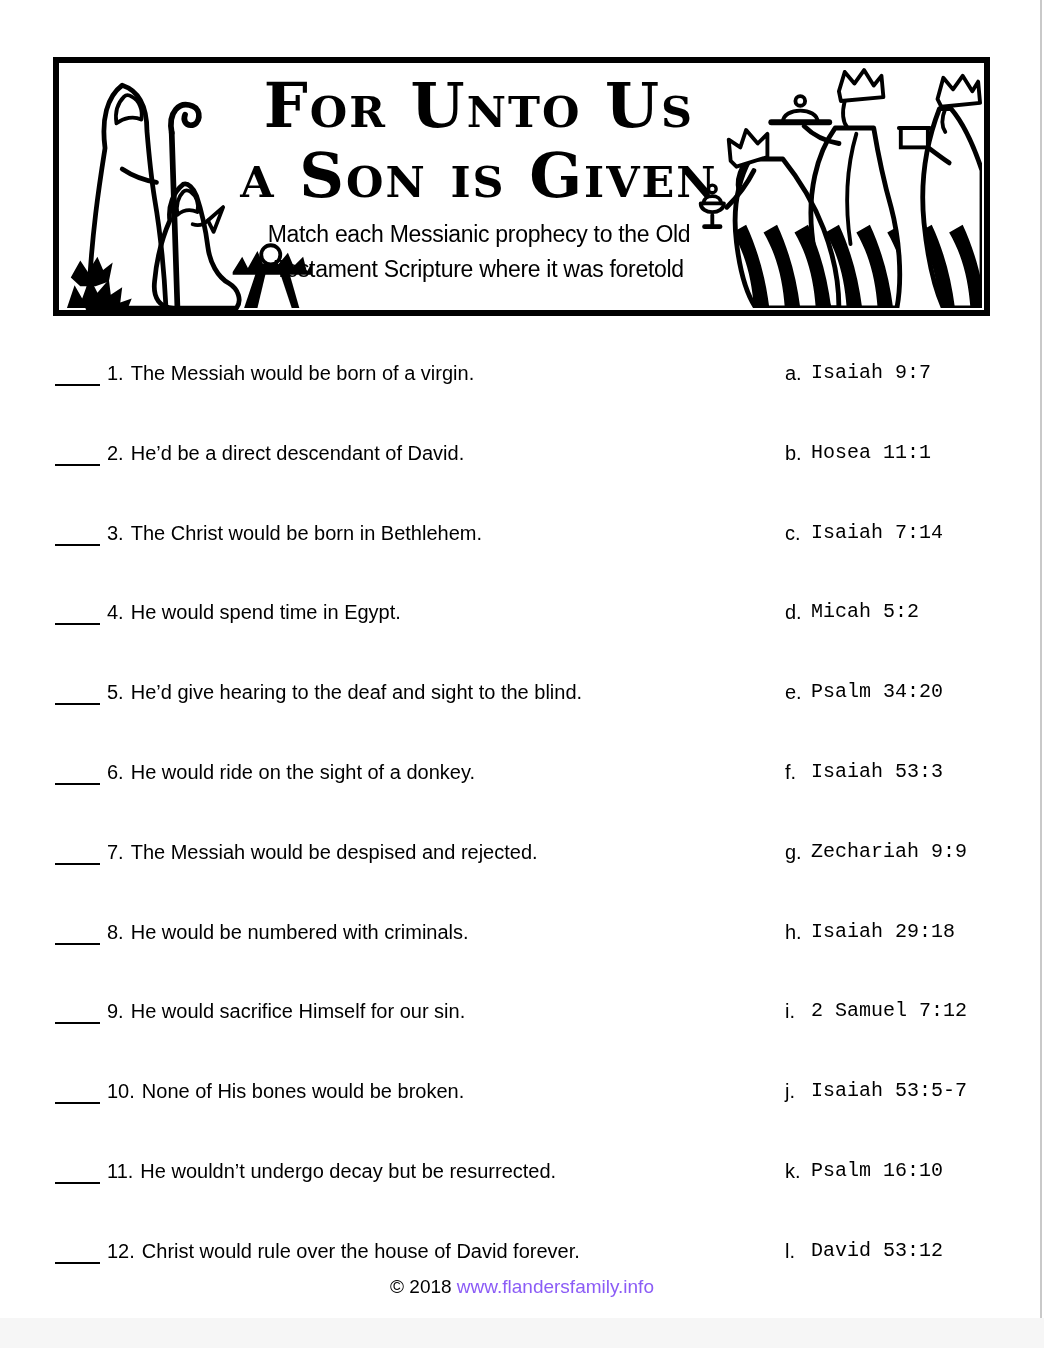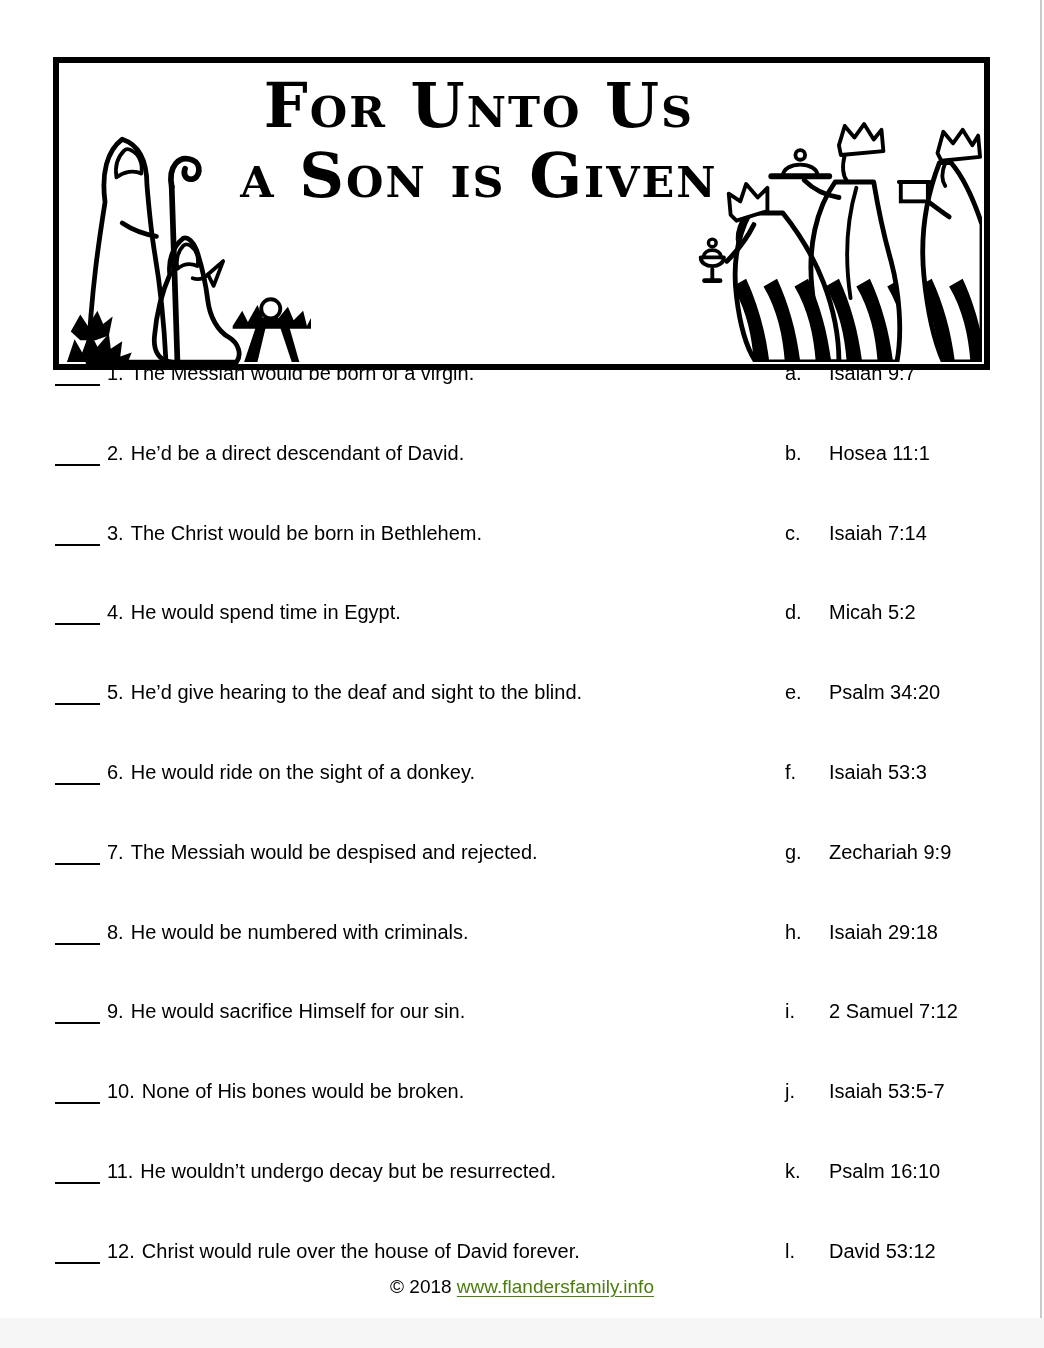--- a/index.html
+++ b/index.html
@@ -6,44 +6,44 @@
   body{
     width:1044px;height:1348px;position:relative;background:#ffffff;
     font-family:"Liberation Sans",sans-serif;color:#000;overflow:hidden;
   }
   
   .edge-right{position:absolute;top:0;bottom:0;right:2px;width:2px;background:#c9c9c9;}
   .scan-strip{position:absolute;left:0;right:0;top:1318px;height:30px;background:#f6f6f6;}
 
   
   .header-box{
-    position:absolute;left:53px;top:57px;width:937px;height:313px;
+    position:absolute;left:53px;top:57px;width:937px;height:259px;
     border:6px solid #000;box-sizing:border-box;background:#fff;
   }
   .nativity{position:absolute;left:2px;bottom:0;width:250px;height:240px;}
   .magi{position:absolute;right:2px;bottom:2px;width:290px;height:242px;}
   .title-block{position:absolute;left:150px;top:8px;width:540px;text-align:center;}
   .title-line{
     font-family:"DejaVu Serif",serif;font-variant:small-caps;font-weight:700;
     font-size:62px;line-height:70px;letter-spacing:2px;white-space:nowrap;
   }
   .subtitle{margin-top:6px;font-size:23px;line-height:35px;letter-spacing:-0.3px;}
 
   
   .list{position:absolute;left:55px;top:362px;width:930px;}
   .row{position:relative;height:22px;margin-bottom:57.8px;font-size:20px;line-height:22px;}
   .blank{position:absolute;left:0;top:2px;width:45px;height:20px;border-bottom:2px solid #000;}
   .q{position:absolute;left:52px;white-space:nowrap;}
   .qnum{margin-right:7px;}
   .letter{position:absolute;left:730px;}
-  .ref{position:absolute;left:774px;white-space:nowrap;}
+  .ref{position:absolute;left:756px;white-space:nowrap;font-family:Liberation Mono, monospace;}
 
   
   .footer{position:absolute;left:0;width:1044px;top:1276px;text-align:center;font-size:19px;}
-  .site-link{text-decoration:underline;text-underline-offset:3px;cursor:pointer;color:#4d7c0f;}
+  .site-link{text-underline-offset:3px;cursor:pointer;color:#8b5cf6;}
 
   svg .ln{fill:none;stroke:#000;stroke-linecap:round;stroke-linejoin:round;}
 </style>
 </head>
 <body>
 
 <div class="edge-right"></div>
 <div class="scan-strip"></div>
 
 <div class="header-box">
@@ -72,20 +72,24 @@
       <path d="M186,250 L200,208 L210,208 L200,250 Z" fill="#000"></path>
       <path d="M236,250 L222,208 L232,208 L244,250 Z" fill="#000"></path>
       <path d="M174,212 L184,196 L190,208 L200,190 L206,204 L214,188 L222,204 L232,192 L238,206 L248,196 L252,212 L256,204 L258,215 L174,215 Z" fill="#000"></path>
       <circle cx="214" cy="194" r="10" fill="#fff" stroke="#000" stroke-width="4"></circle>
     </g>
   </svg>
 
   <div class="title-block">
     <div class="title-line">For Unto Us</div>
     <div class="title-line">a Son is Given</div>
+    <div class="subtitle">
+      <div>Match each Messianic prophecy to the Old</div>
+      <div>Testament Scripture where it was foretold</div>
+    </div>
   </div>
 
   <svg class="magi" viewBox="0 0 300 250">
     <defs>
       <clipPath id="robes">
         <path d="M60,96 C46,122 42,150 46,182 C50,216 58,238 66,250 L152,250 C152,224 146,194 136,168 C126,142 110,116 94,96 Z"></path>
         <path d="M148,64 C128,92 120,132 124,172 C127,204 134,232 142,250 L212,250 C218,218 214,176 206,146 C198,118 192,88 188,64 Z"></path>
         <path d="M256,44 C242,80 236,122 240,162 C244,202 252,232 260,250 L300,250 L300,108 C292,84 280,58 268,44 Z"></path>
       </clipPath>
     </defs>

